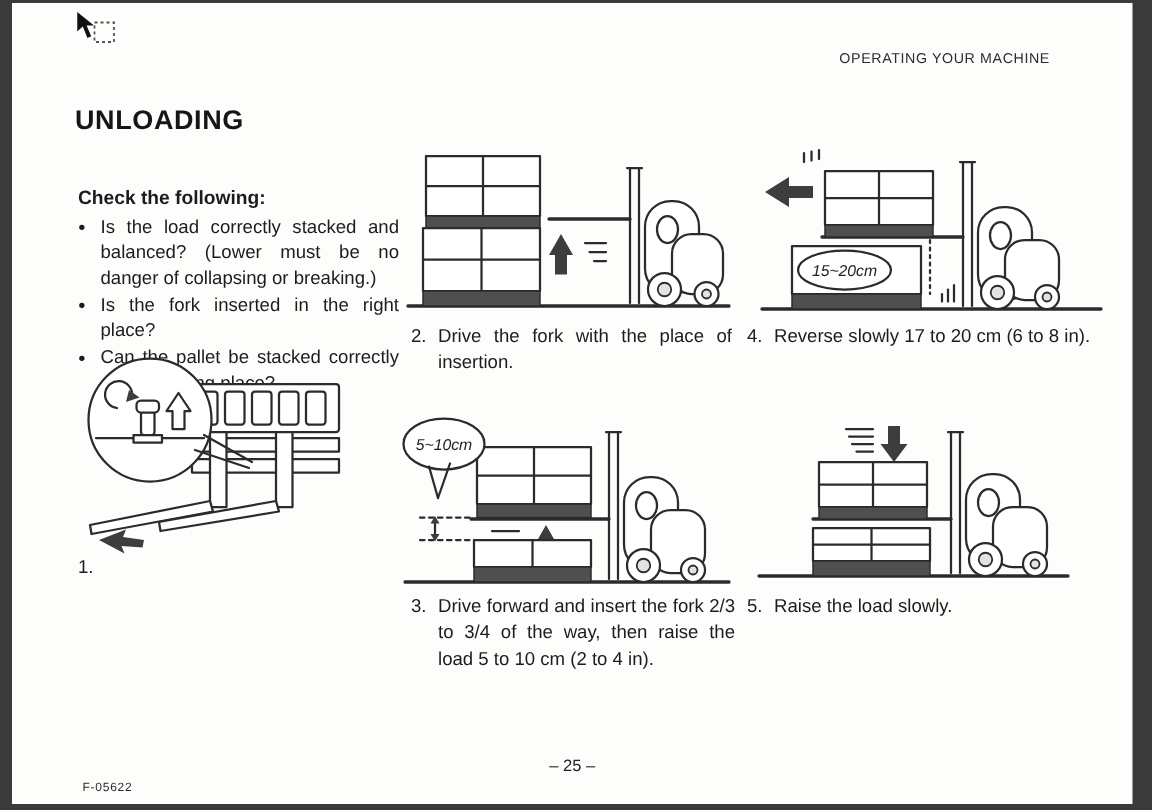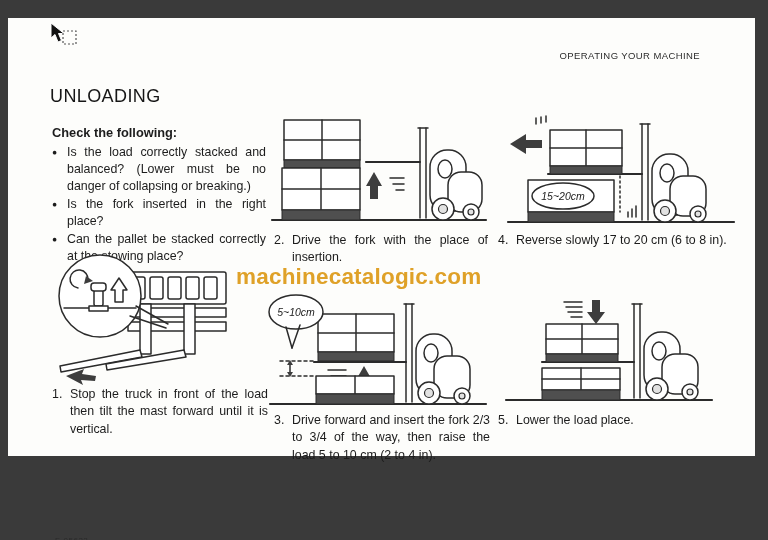--- a/index.html
+++ b/index.html
@@ -2,34 +2,34 @@
 <html><head>
 <meta charset="utf-8">
 <style>
   html,body{margin:0;padding:0;}
   body{
     width:768px;height:540px;position:relative;overflow:hidden;
     background:#3a3a3a;
     font-family:"Liberation Sans",sans-serif;
   }
   .page{
-    position:absolute;left:8px;top:18px;width:747px;height:438px;
+    position:absolute;left:8px;top:2px;width:747px;height:534px;
     background:#fdfdfb;color:#1c1c1c;
   }
   .cursor{position:absolute;left:40px;top:3px;width:34px;height:28px;}
   .header{
     position:absolute;top:32px;right:55px;
     font-size:9.5px;letter-spacing:.4px;color:#2d2d2d;
   }
   .title{
     position:absolute;left:42px;top:68px;margin:0;
-    font-size:18px;font-weight:normal;letter-spacing:.4px;color:#161616;
+    font-size:18px;font-weight:bold;letter-spacing:.4px;color:#161616;
   }
   .checklist{position:absolute;left:44px;top:106px;width:214px;font-size:12.4px;line-height:1.38;}
-  .check-heading{font-weight:bold;font-size:12.8px;margin-bottom:2px;}
+  .check-heading{font-weight:bold;font-size:12.8px;margin-bottom:2px;margin-top:15px;}
   .check-item{display:flex;margin-top:1px;}
   .bullet{width:15px;flex:none;font-size:8.5px;padding-top:3px;}
   .check-text{flex:1;text-align:justify;}
   .step{position:absolute;display:flex;font-size:12.4px;line-height:1.4;}
   .step-num{width:18px;flex:none;}
   .step-text{flex:1;text-align:justify;}
   .step-text p{margin:0;}
   .fig{position:absolute;}
   .fig svg{display:block;width:100%;height:100%;}
   .watermark{
@@ -230,26 +230,24 @@
       <rect class="box" x="146" y="38" width="36" height="60" rx="17"></rect>
       <rect class="box" x="164" y="60" width="36" height="40" rx="13"></rect>
       <ellipse class="box" cx="161" cy="57" rx="7" ry="9"></ellipse>
       <circle class="box" cx="159" cy="95" r="11" stroke-width="2"></circle>
       <circle class="hub" cx="159" cy="95" r="4.5"></circle>
       <circle class="box" cx="192" cy="98" r="8" stroke-width="2"></circle>
       <circle class="hub" cx="192" cy="98" r="3"></circle>
     </svg>
   </div>
 
-  <div class="watermark">machinecatalogic.com</div>
 
   <div class="step" style="left:44px;top:368px;width:216px;">
     <span class="step-num">1.</span>
     <span class="step-text">
-      <p>Stop the truck in front of the load then tilt the mast forward until it is vertical.</p>
     </span>
   </div>
 
   <div class="step" style="left:266px;top:214px;width:214px;">
     <span class="step-num">2.</span>
     <span class="step-text">
       <p>Drive the fork with the place of insertion.</p>
     </span>
   </div>
 
@@ -263,19 +261,20 @@
   <div class="step" style="left:490px;top:214px;width:232px;">
     <span class="step-num">4.</span>
     <span class="step-text">
       <p>Reverse slowly 17 to 20 cm (6 to 8 in).</p>
     </span>
   </div>
 
   <div class="step" style="left:490px;top:394px;width:228px;">
     <span class="step-num">5.</span>
     <span class="step-text">
-      <p>Lower the load place.</p>
+      <p>Raise the load slowly.</p>
     </span>
   </div>
 
   <div class="footer-code">F-05622</div>
+  <div class="footer-page">– 25 –</div>
 
 </div>
 
 </body></html>

